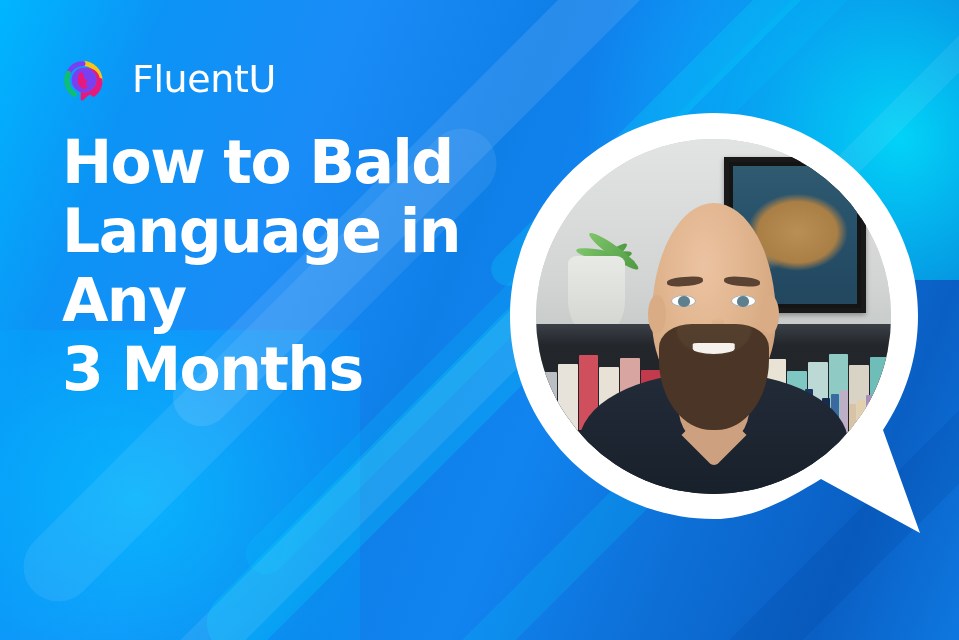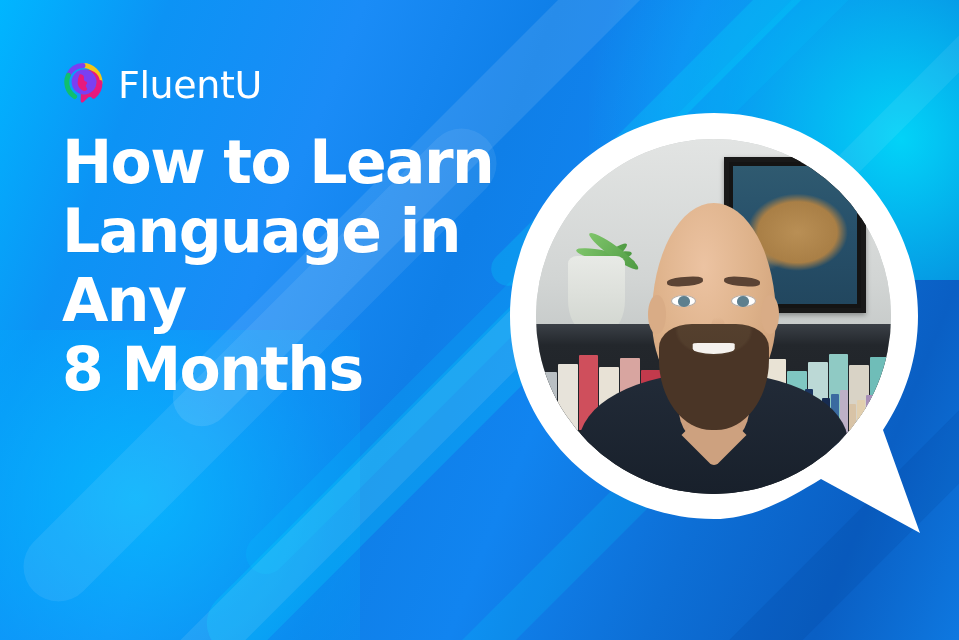--- a/index.html
+++ b/index.html
@@ -43,21 +43,21 @@
   .stripe{
     position:absolute;
     border-radius:999px;
     transform-origin:center;
     transform:rotate(-45deg);
   }
 
   
   .logo{
     position:absolute; left:62px; top:60px;
-    display:flex; align-items:center; gap:12px;
+    display:flex; gap:26px;
     height:50px;
   }
   .logo-mark{ width:44px; height:46px; display:block; flex:0 0 auto; }
   .logo-word{
     color:#ffffff;
     font-size:38px;
     font-weight:400;
     letter-spacing:-0.4px;
     line-height:1;
     white-space:nowrap;
@@ -272,24 +272,24 @@
         <path d="M22 7.6a12.4 12.4 0 0 1 0 24.8 12.4 12.4 0 0 1-3.2-.42l-.1 7.0c0 1.4 1.5 2.1 2.5 1.2l5.3-4.9A12.4 12.4 0 0 0 22 7.6z" fill="#e8197d"></path>
 
         <path d="M17.6 12.4c2.0-.6 3.6.5 4.2 2.0.7 1.7-.4 2.6.3 3.8.8 1.4 2.7.9 3.0 2.4.3 1.5-1.4 2.0-1.3 3.5.1 1.5 1.6 1.9 1.3 3.2-.3 1.3-2.2 1.9-3.8 1.4-2.6-.8-4.9-3.4-5.4-6.2-.6-3.4.6-8.0 1.7-10.1z" fill="#e8197d"></path>
         <path d="M14.2 17.5c1.0-.2 1.6.7 1.4 1.6-.2.9-1.2 1.3-1.8.8-.6-.5-.5-2.2.4-2.4z" fill="#7b3ff2"></path>
       </svg>
     </span>
     <span class="logo-word">FluentU</span>
   </div>
 
   <h1 class="headline">
-    <span class="headline-line">How to Learn</span>
+    <span class="headline-line">How to Bald</span>
     <span class="headline-line">Language in</span>
     <span class="headline-line">Any</span>
-    <span class="headline-line">8 Months</span>
+    <span class="headline-line">3 Months</span>
   </h1>
 
   <div class="bubble">
 
     <svg viewBox="0 0 418 432" aria-hidden="true">
       <path d="M209 5
                C321 5 413 96 413 208
                C413 250 400 289 378 322
                L415 425
                L316 371

